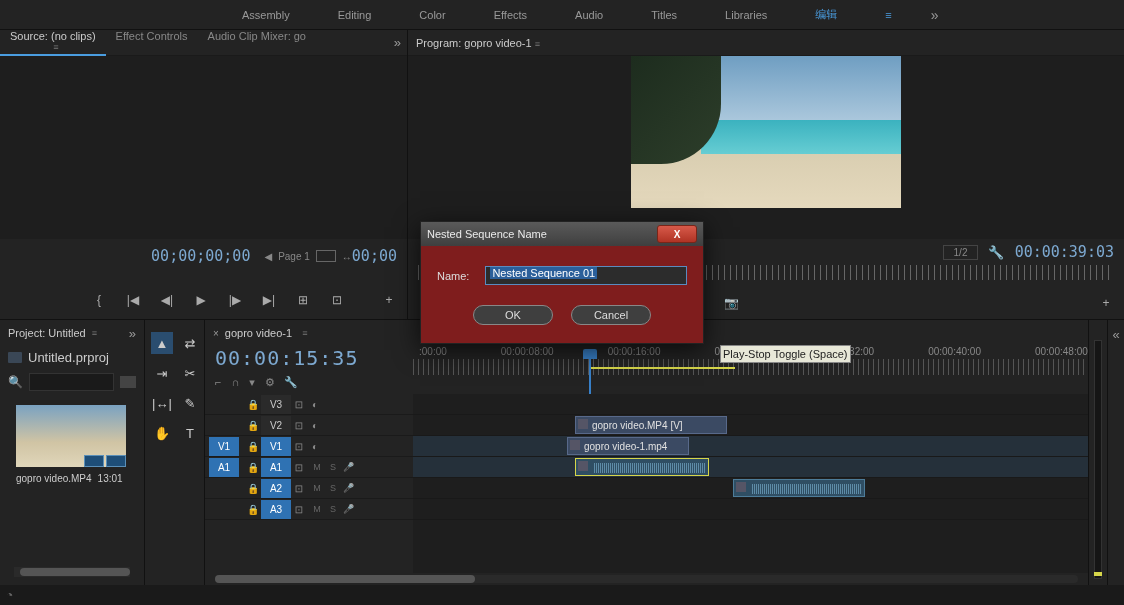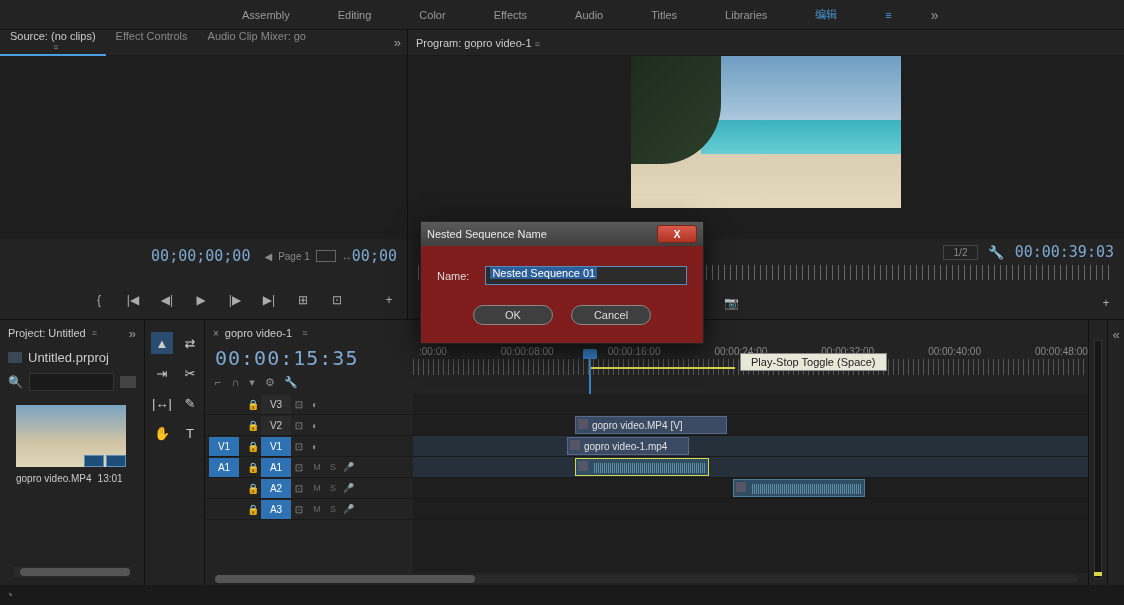--- a/index.html
+++ b/index.html
@@ -104,21 +104,21 @@
 .tlbtm .sb{ margin:2px 10px; height:8px; background:#2a2a2a; border-radius:4px; position:relative; }
 .tlbtm .sb .th{ position:absolute; left:0; width:260px; height:8px; background:#555; border-radius:4px; }
 .meterpanel { width:52px; background:#232323; border-left:1px solid #111; border-right:1px solid #111; display:flex; flex-direction:column; align-items:center; padding-top:20px; }
 .meter { width:8px; flex:1; background:#151515; border:1px solid #333; margin-bottom:6px; position:relative; }
 .meter .dot{ position:absolute; bottom:2px; left:-1px; width:4px; height:4px; background:#d6d64a; }
 .meter .dot2{ position:absolute; bottom:2px; right:-1px; width:4px; height:4px; background:#d6d64a; }
 .rpanel { width:34px; background:#232323; display:flex; flex-direction:column; align-items:center; padding-top:6px; }
 .rpanel .ic{ width:16px; height:16px; color:#999; margin-bottom:10px; font-size:13px; display:flex; align-items:center; justify-content:center; }
 .btmbar { height:20px; background:#1a1a1a; display:flex; align-items:center; padding-left:6px; }
 .btmbar .st{ width:14px; height:14px; color:#666; font-size:12px; }
-.tooltip { position:absolute; left:740px; top:345px; background:#e8e8d8; border:1px solid #888; color:#222; padding:2px 10px; font-size:11px; z-index:5;margin-top:8px; }
+.tooltip { position:absolute; left:720px; top:345px; background:#e8e8d8; border:1px solid #888; color:#222; padding:2px 2px; font-size:11px; z-index:5; }
 .dialog { position:absolute; left:420px; top:221px; width:284px; background:#7f1d1d; border:1px solid #222; box-shadow:0 6px 24px rgba(0,0,0,.7); z-index:10; }
 .dlgtitle { height:24px; background:linear-gradient(to bottom,#5a5a5a,#3f3f3f); display:flex; align-items:center; padding:0 6px; color:#eaeaea; font-size:11px; }
 .dlgtitle .close{ margin-left:auto; width:40px; height:18px; background:linear-gradient(to bottom,#d85a4a,#b03324); border:1px solid #7a2518; border-radius:3px; color:#fff; font-size:10px; display:flex; align-items:center; justify-content:center; font-weight:bold; }
 .dlgbody { padding:20px 16px; display:flex; align-items:center; gap:16px; }
 .dlgbody label{ color:#ddd; font-size:11px; }
 .dlginput { flex:1; height:19px; background:#2c2c2c; border:1px solid #5a8bbf; color:#fff; padding:0 4px; font-size:11px; }
 .dlginput .seltext{ background:#2b5f9a; color:#fff; padding:0 2px; }
 .dlgbtns { display:flex; justify-content:center; gap:18px; padding:0 0 18px; }
 .dlgbtn { width:80px; height:20px; border:1px solid #888; border-radius:10px; background:#3f3f3f; color:#ddd; font-size:11px; display:flex; align-items:center; justify-content:center; cursor:pointer; }
 .plus { font-size:18px; color:#999; }

